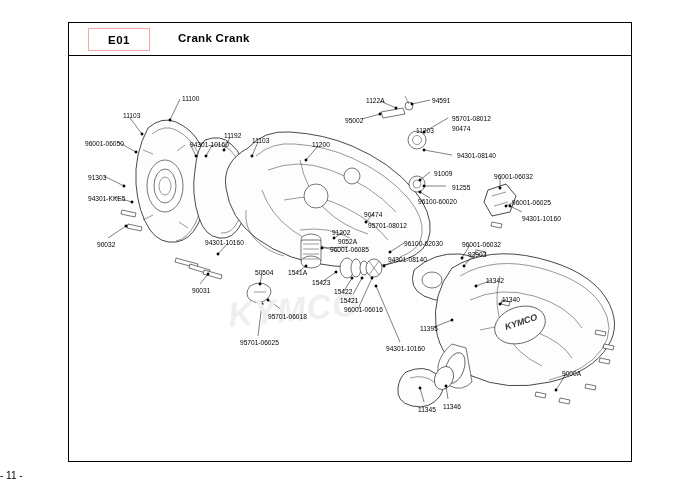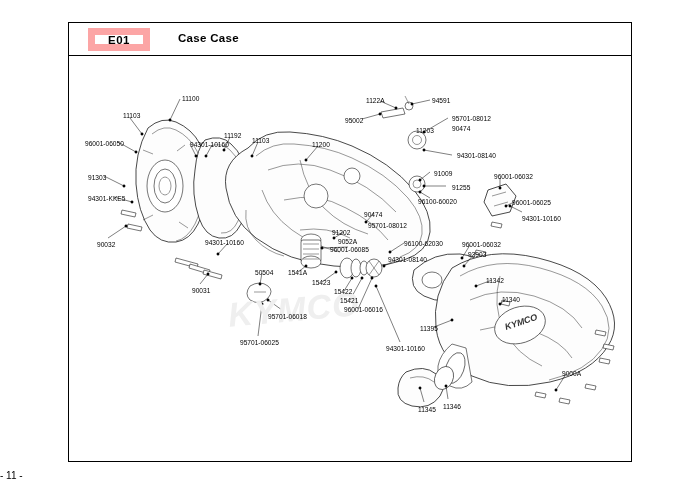--- a/index.html
+++ b/index.html
@@ -38,21 +38,21 @@
     height: 34px;
     border-bottom: 1px solid #000;
     box-sizing: border-box;
   }
   .code-box {
     position: absolute;
     left: 88px;
     top: 28px;
     width: 62px;
     height: 23px;
-    border: 7px solid #fca5a5;
+    border: 1px solid #fca5a5;
     box-sizing: border-box;
     display: flex;
     align-items: center;
     justify-content: center;
     font-size: 11.5px;
     font-weight: bold;
     letter-spacing: .5px;
   }
   .title-text {
     position: absolute;
@@ -296,21 +296,21 @@
       <path d="M190 144 L196 156"></path>
         <circle class="pt" cx="196" cy="156" r="1.2"></circle>
     </g>
   </svg>
 
   <div class="watermark">KYMCO</div>
 
   <div class="frame"></div>
   <div class="title-bar"></div>
   <div class="code-box">E01</div>
-  <div class="title-text">Case Case</div>
+  <div class="title-text">Crank Crank</div>
 
   <div id="callouts">
       <div class="label" style="left: 182px; top: 95px;">11100</div>
       <div class="label" style="left: 123px; top: 112px;">11103</div>
       <div class="label" style="left: 85px; top: 140px;">96001-06050</div>
       <div class="label" style="left: 190px; top: 141px;">94301-10160</div>
       <div class="label" style="left: 224px; top: 132px;">11192</div>
       <div class="label" style="left: 252px; top: 137px;">11103</div>
       <div class="label" style="left: 312px; top: 141px;">11200</div>
       <div class="label" style="left: 88px; top: 174px;">91303</div>

